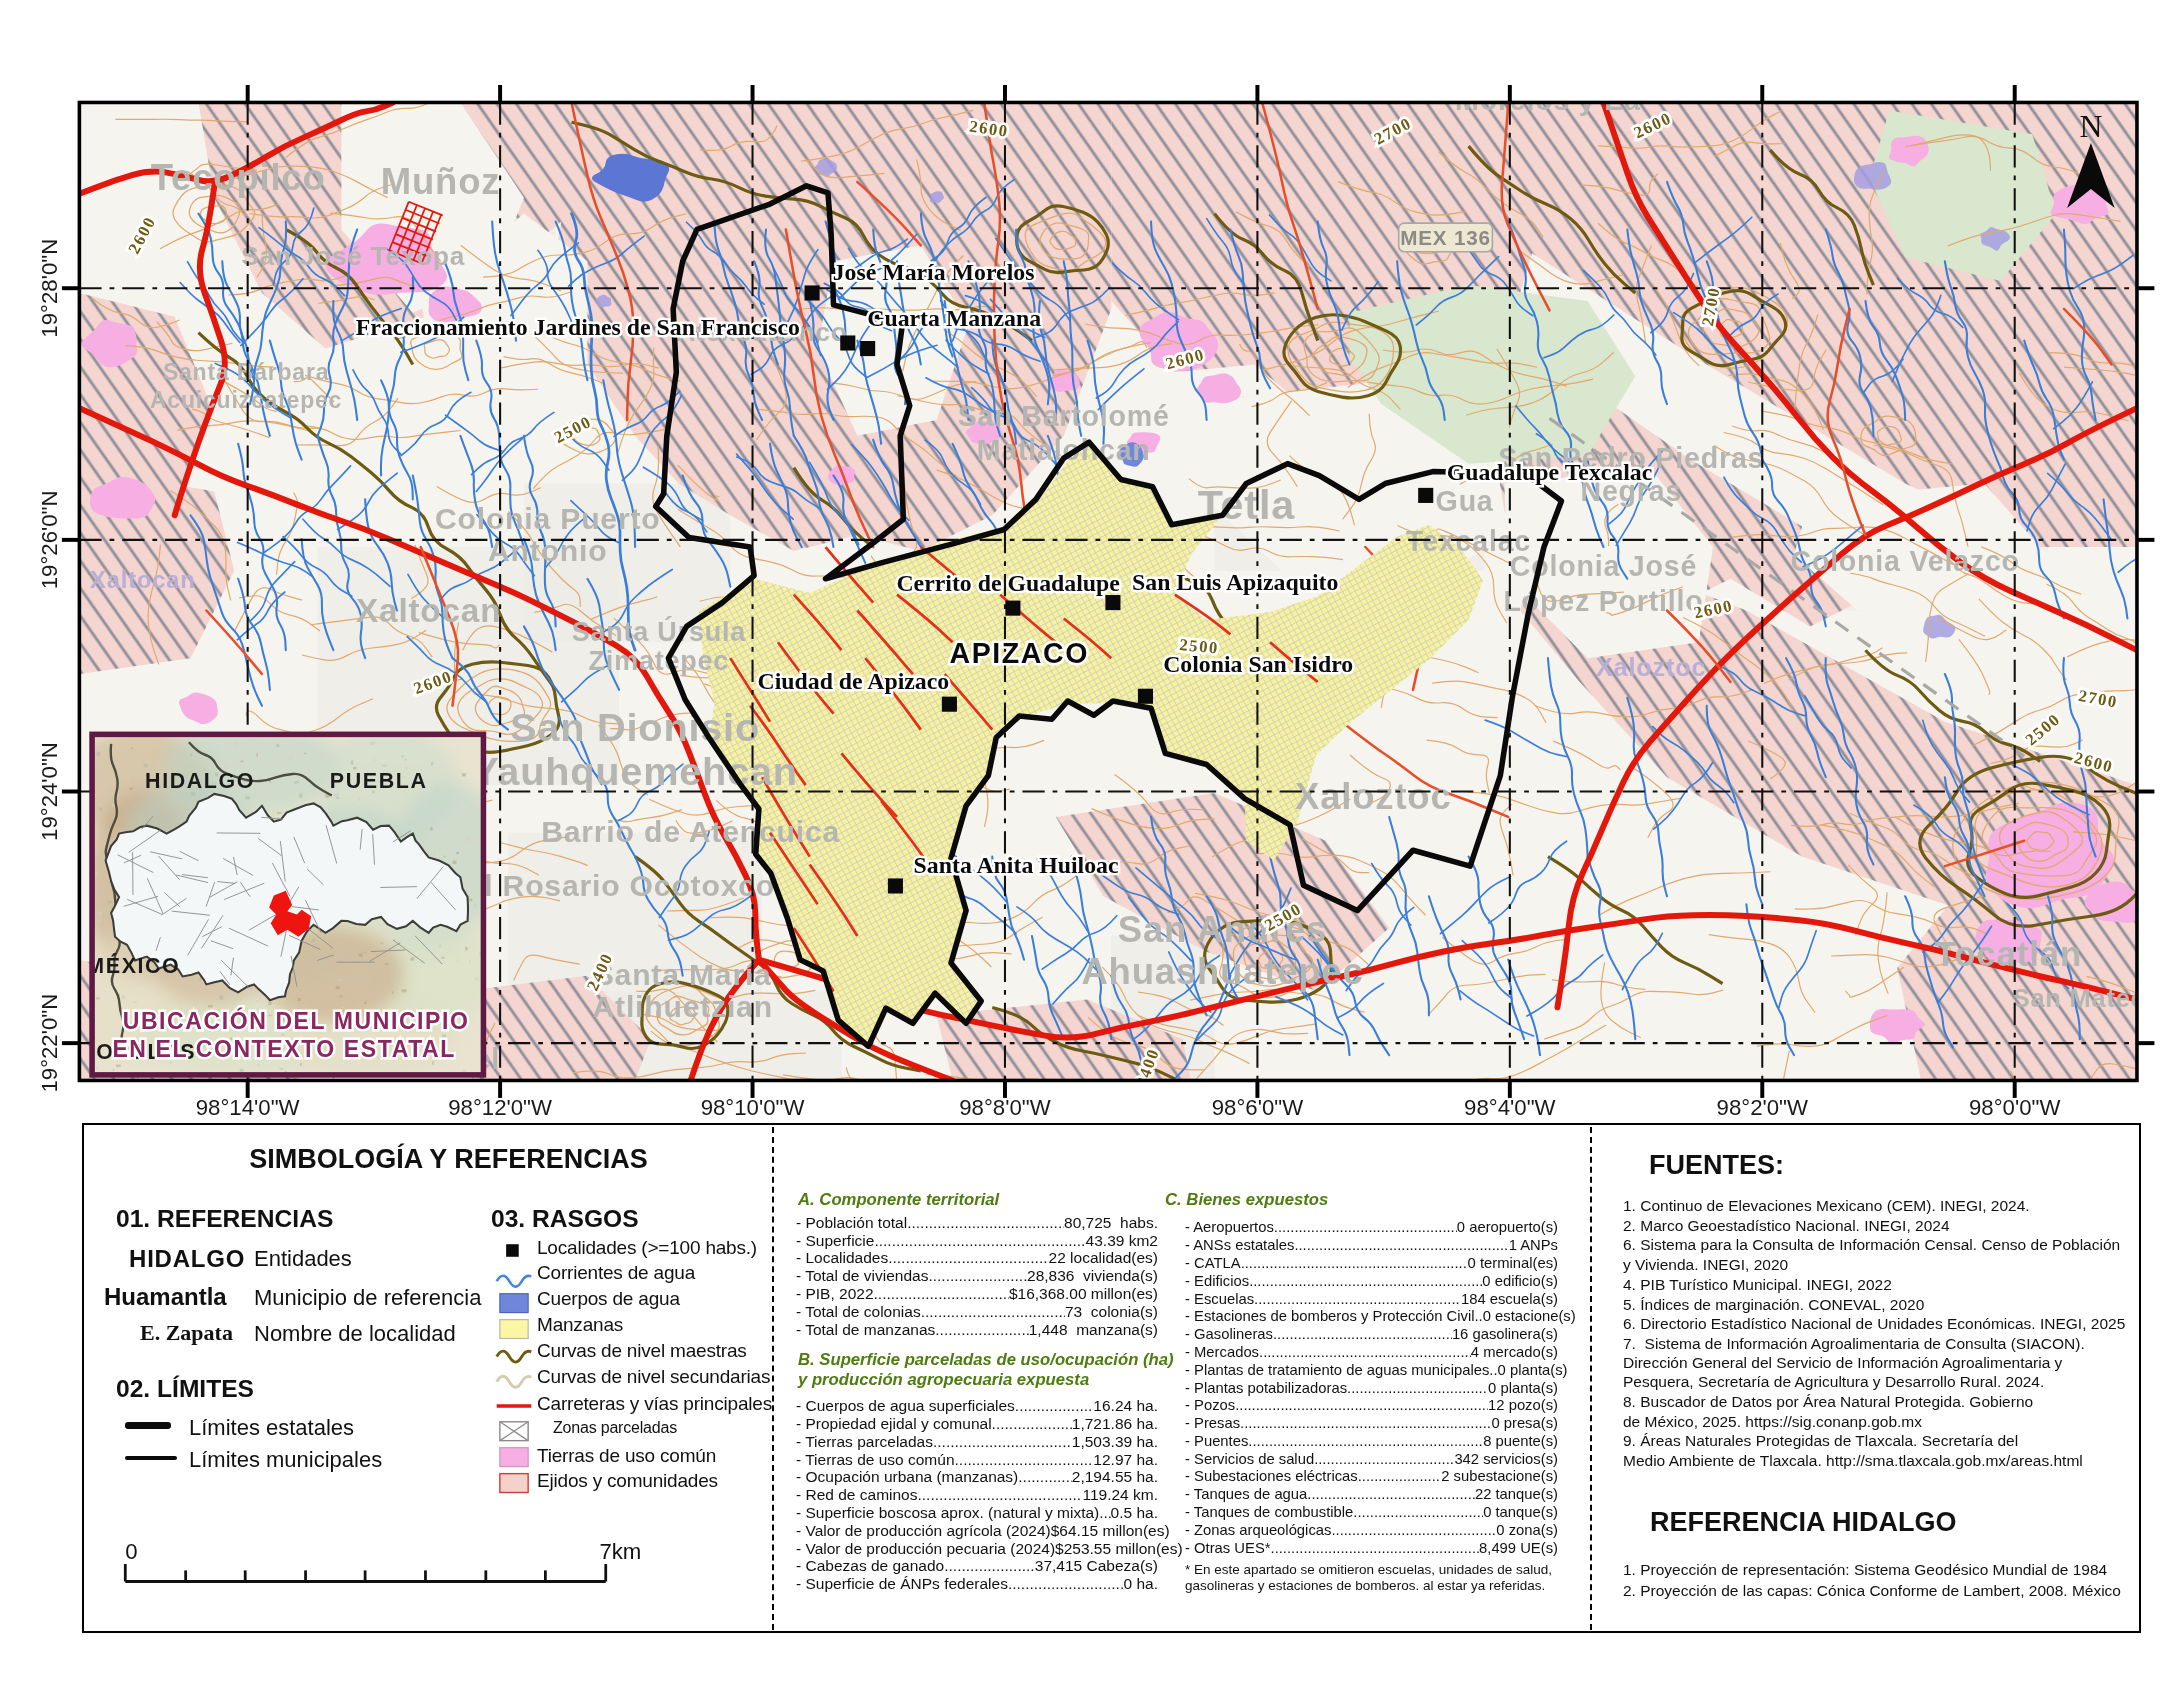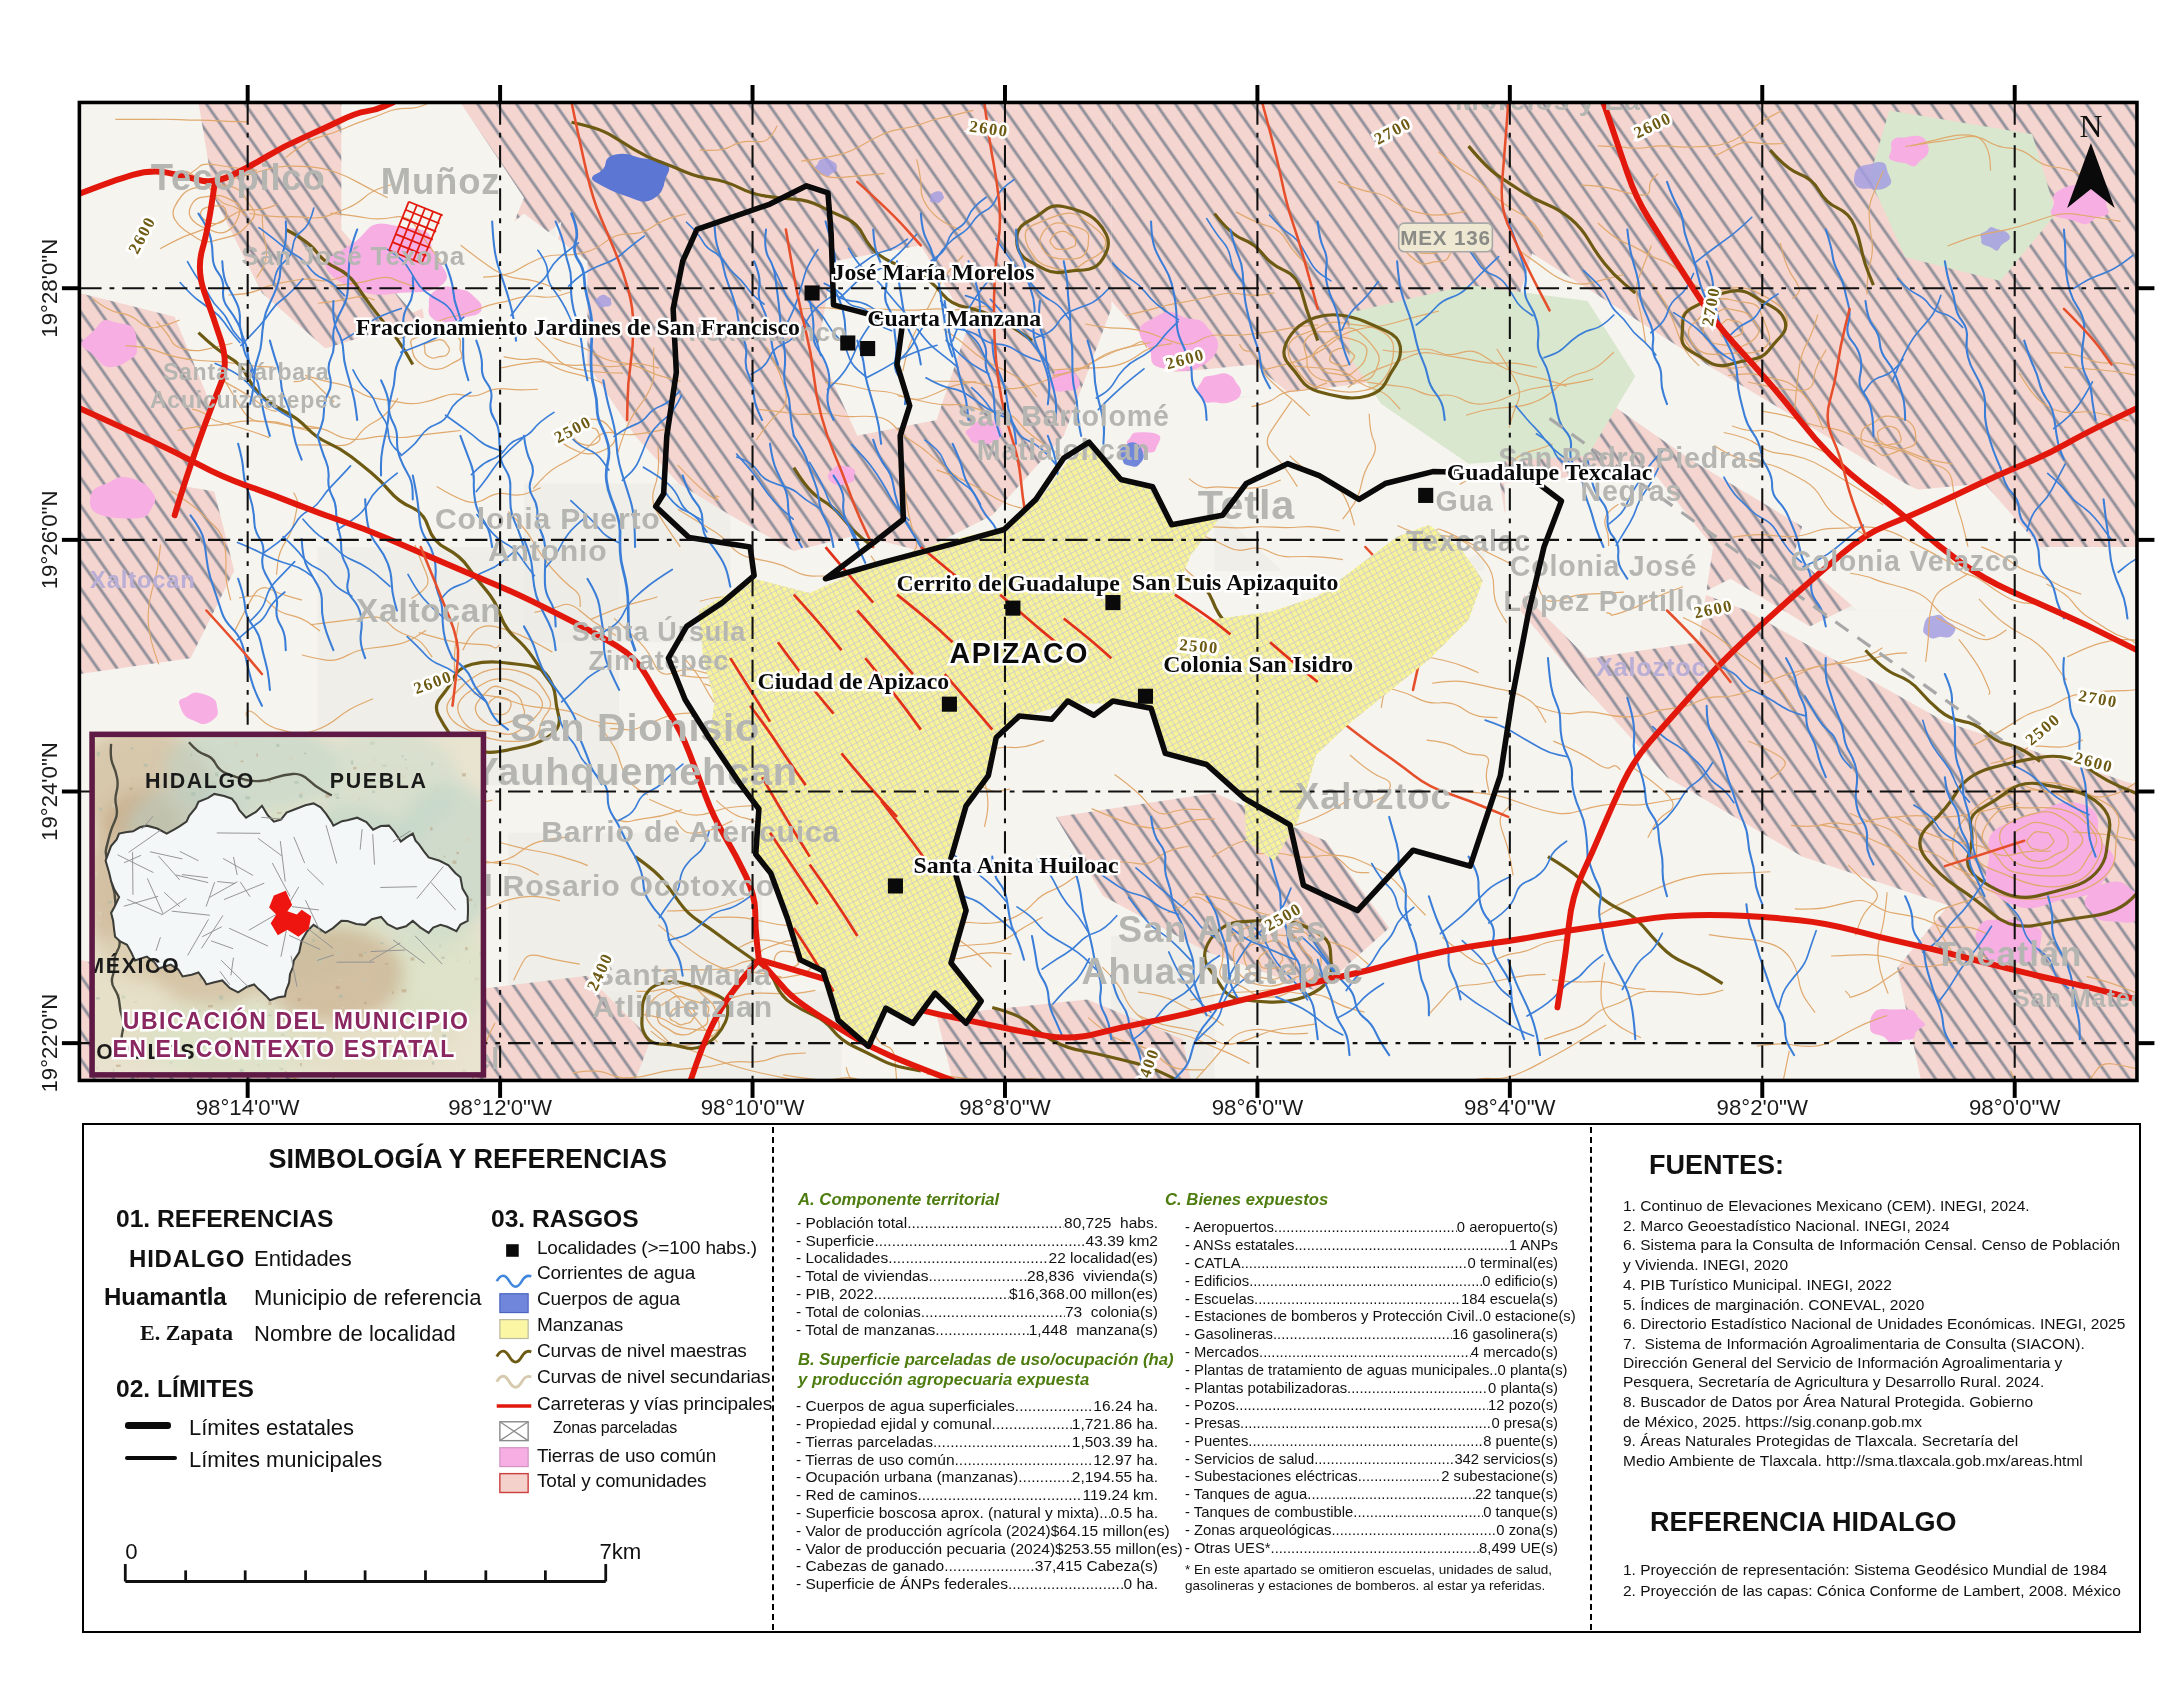--- a/index.html
+++ b/index.html
@@ -1,21 +1,21 @@
 <!DOCTYPE html>
 <html style="font-size:12.7px"><head><meta charset="utf-8">
 <style>
 html,body{margin:0;padding:0;background:#fff}
 #page{position:relative;width:2183px;height:1687px;background:#fff;overflow:hidden;font-family:"Liberation Sans",sans-serif}
 #page>svg{position:absolute;left:0;top:0}
 .abs{position:absolute;white-space:nowrap;color:#111}
 .b{font-weight:bold}
 .panel{position:absolute;left:82px;top:1123px;width:2059px;height:510px;border:2.8px solid #000;box-sizing:border-box;background:#fff}
 .vsep{position:absolute;top:1127px;height:503px;border-left:2px dashed #000}
-.t1{position:absolute;font-weight:bold;font-size:27px;text-align:right;color:#111}
+.t1{position:absolute;font-weight:bold;font-size:27px;text-align:center;color:#111}
 .h2{position:absolute;font-weight:bold;font-size:24.6px;color:#111}
 .h3{position:absolute;font-weight:bold;font-style:italic;font-size:16.7px;color:#4d7c0f;white-space:nowrap}
 .row{position:absolute;display:flex;color:#111}
 .rl{white-space:nowrap}
 .rd{flex:1 1 auto;overflow:hidden;white-space:nowrap}
 .rv{white-space:nowrap}
 </style></head>
 <body>
 <div id="page">
 <svg width="2183" height="1687" viewBox="0 0 2750 2125">
@@ -1188,21 +1188,21 @@
 <div class="h2" style="left:491px;top:1205px">03. RASGOS</div>
 <div class="abs" style="left:537px;top:1237px;font-size:19px;letter-spacing:-0.2px">Localidades (&gt;=100 habs.)</div>
 <div class="abs" style="left:537px;top:1262px;font-size:19px;letter-spacing:-0.2px">Corrientes de agua</div>
 <div class="abs" style="left:537px;top:1288px;font-size:19px;letter-spacing:-0.2px">Cuerpos de agua</div>
 <div class="abs" style="left:537px;top:1314px;font-size:19px;letter-spacing:-0.2px">Manzanas</div>
 <div class="abs" style="left:537px;top:1340px;font-size:19px;letter-spacing:-0.2px">Curvas de nivel maestras</div>
 <div class="abs" style="left:537px;top:1366px;font-size:19px;letter-spacing:-0.2px">Curvas de nivel secundarias</div>
 <div class="abs" style="left:537px;top:1393px;font-size:19px;letter-spacing:-0.2px">Carreteras y vías principales</div>
 <div class="abs" style="left:553px;top:1419px;font-size:16px;letter-spacing:-0.2px">Zonas parceladas</div>
 <div class="abs" style="left:537px;top:1445px;font-size:19px;letter-spacing:-0.2px">Tierras de uso común</div>
-<div class="abs" style="left:537px;top:1470px;font-size:19px;letter-spacing:-0.2px">Total y comunidades</div>
+<div class="abs" style="left:537px;top:1470px;font-size:19px;letter-spacing:-0.2px">Ejidos y comunidades</div>
 <svg class="abs" style="left:492px;top:1231px" width="44" height="270" viewBox="0 0 56 340">
       <rect x="18" y="15" width="16" height="16" fill="#0a0a0a"></rect>
       <path d="M6,62 q8,-14 16,0 q8,14 16,0 q5,-9 12,-6" fill="none" stroke="#3f86dc" stroke-width="3.2"></path>
       <rect x="10" y="78" width="36" height="24" fill="#6f86da" stroke="#4a65c0" stroke-width="1.5"></rect>
       <rect x="10" y="111" width="36" height="24" fill="#faf6a4" stroke="#b9b9a0" stroke-width="1.5"></rect>
       <path d="M6,158 q8,-14 16,0 q8,14 16,0 q5,-9 12,-6" fill="none" stroke="#6d5a13" stroke-width="3.6"></path>
       <path d="M6,190 q8,-14 16,0 q8,14 16,0 q5,-9 12,-6" fill="none" stroke="#d6cbae" stroke-width="3.6"></path>
       <line x1="6" y1="221" x2="50" y2="221" stroke="#e2180c" stroke-width="4.5"></line>
       <rect x="10" y="241" width="36" height="24" fill="#fff" stroke="#8a8a8a" stroke-width="1.8"></rect>
       <path d="M10,241 L46,265 M46,241 L10,265" stroke="#8a8a8a" stroke-width="1.6"></path>

